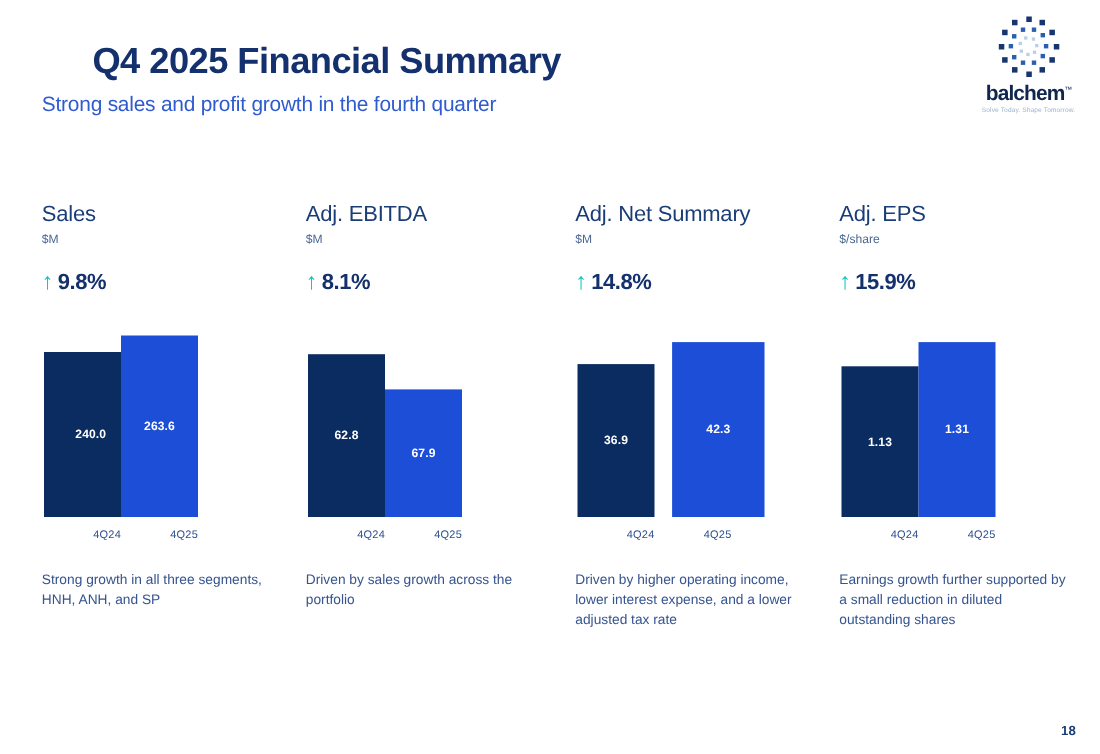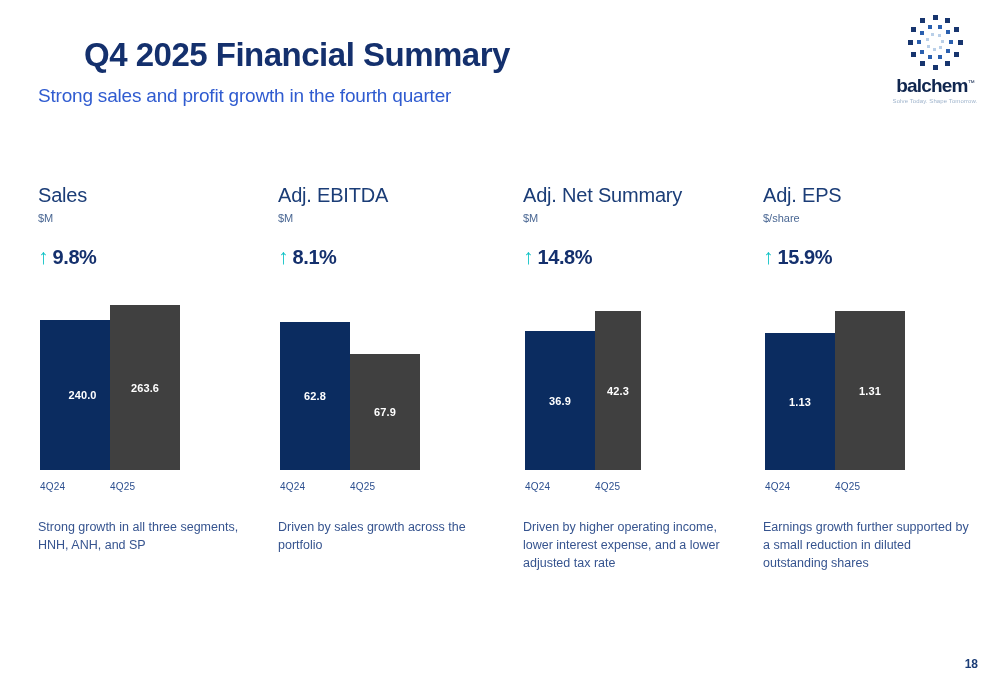--- a/index.html
+++ b/index.html
@@ -163,35 +163,35 @@
     height: 188px;
   }
   .bar {
     position: absolute;
     bottom: 0;
     width: 70px;
     display: flex;
     justify-content: center;
   }
   .bar.prior { background: #0b2c60; }
-  .bar.current { background: #404040; }
+  .bar.current { background: #1d4ed8; }
   .bar-value {
     color: #ffffff;
     font-size: 11px;
     font-weight: 700;
     letter-spacing: 0.1px;
     position: absolute;
     top: 50%;
     transform: translateY(-50%);
   }
   .axis-label {
     position: absolute;
     bottom: 2px;
     width: 70px;
-    text-align: left;
+    text-align: right;
     font-size: 10px;
     color: #2c4f8f;
     letter-spacing: 0.2px;
   }
 
   .panel-note {
     position: absolute;
     left: 0;
     top: 340px;
     width: 215px;
@@ -306,21 +306,21 @@
     <div class="metric-unit">$M</div>
     <div class="metric-change">
       <span class="change-arrow">↑</span>
       <span class="change-value">14.8%</span>
     </div>
     <div class="chart">
       <div class="plot">
         <div class="bar prior" style="height: 139px; left: 2px; width: 70px;">
           <span class="bar-value">36.9</span>
         </div>
-        <div class="bar current" style="height: 159px; left: 72px; width: 46px; margin-top: 14px;">
+        <div class="bar current" style="height: 159px; left: 88px; width: 84px; margin-top: 14px;">
           <span class="bar-value">42.3</span>
         </div>
       </div>
       <div class="axis-label" style="left: 2px; width: 70px;">4Q24</div>
       <div class="axis-label" style="left: 72px; width: 70px;">4Q25</div>
     </div>
     <div class="panel-note">Driven by higher operating income, lower interest expense, and a lower adjusted tax rate</div>
   </div>
 
   <div class="panel panel-3">

